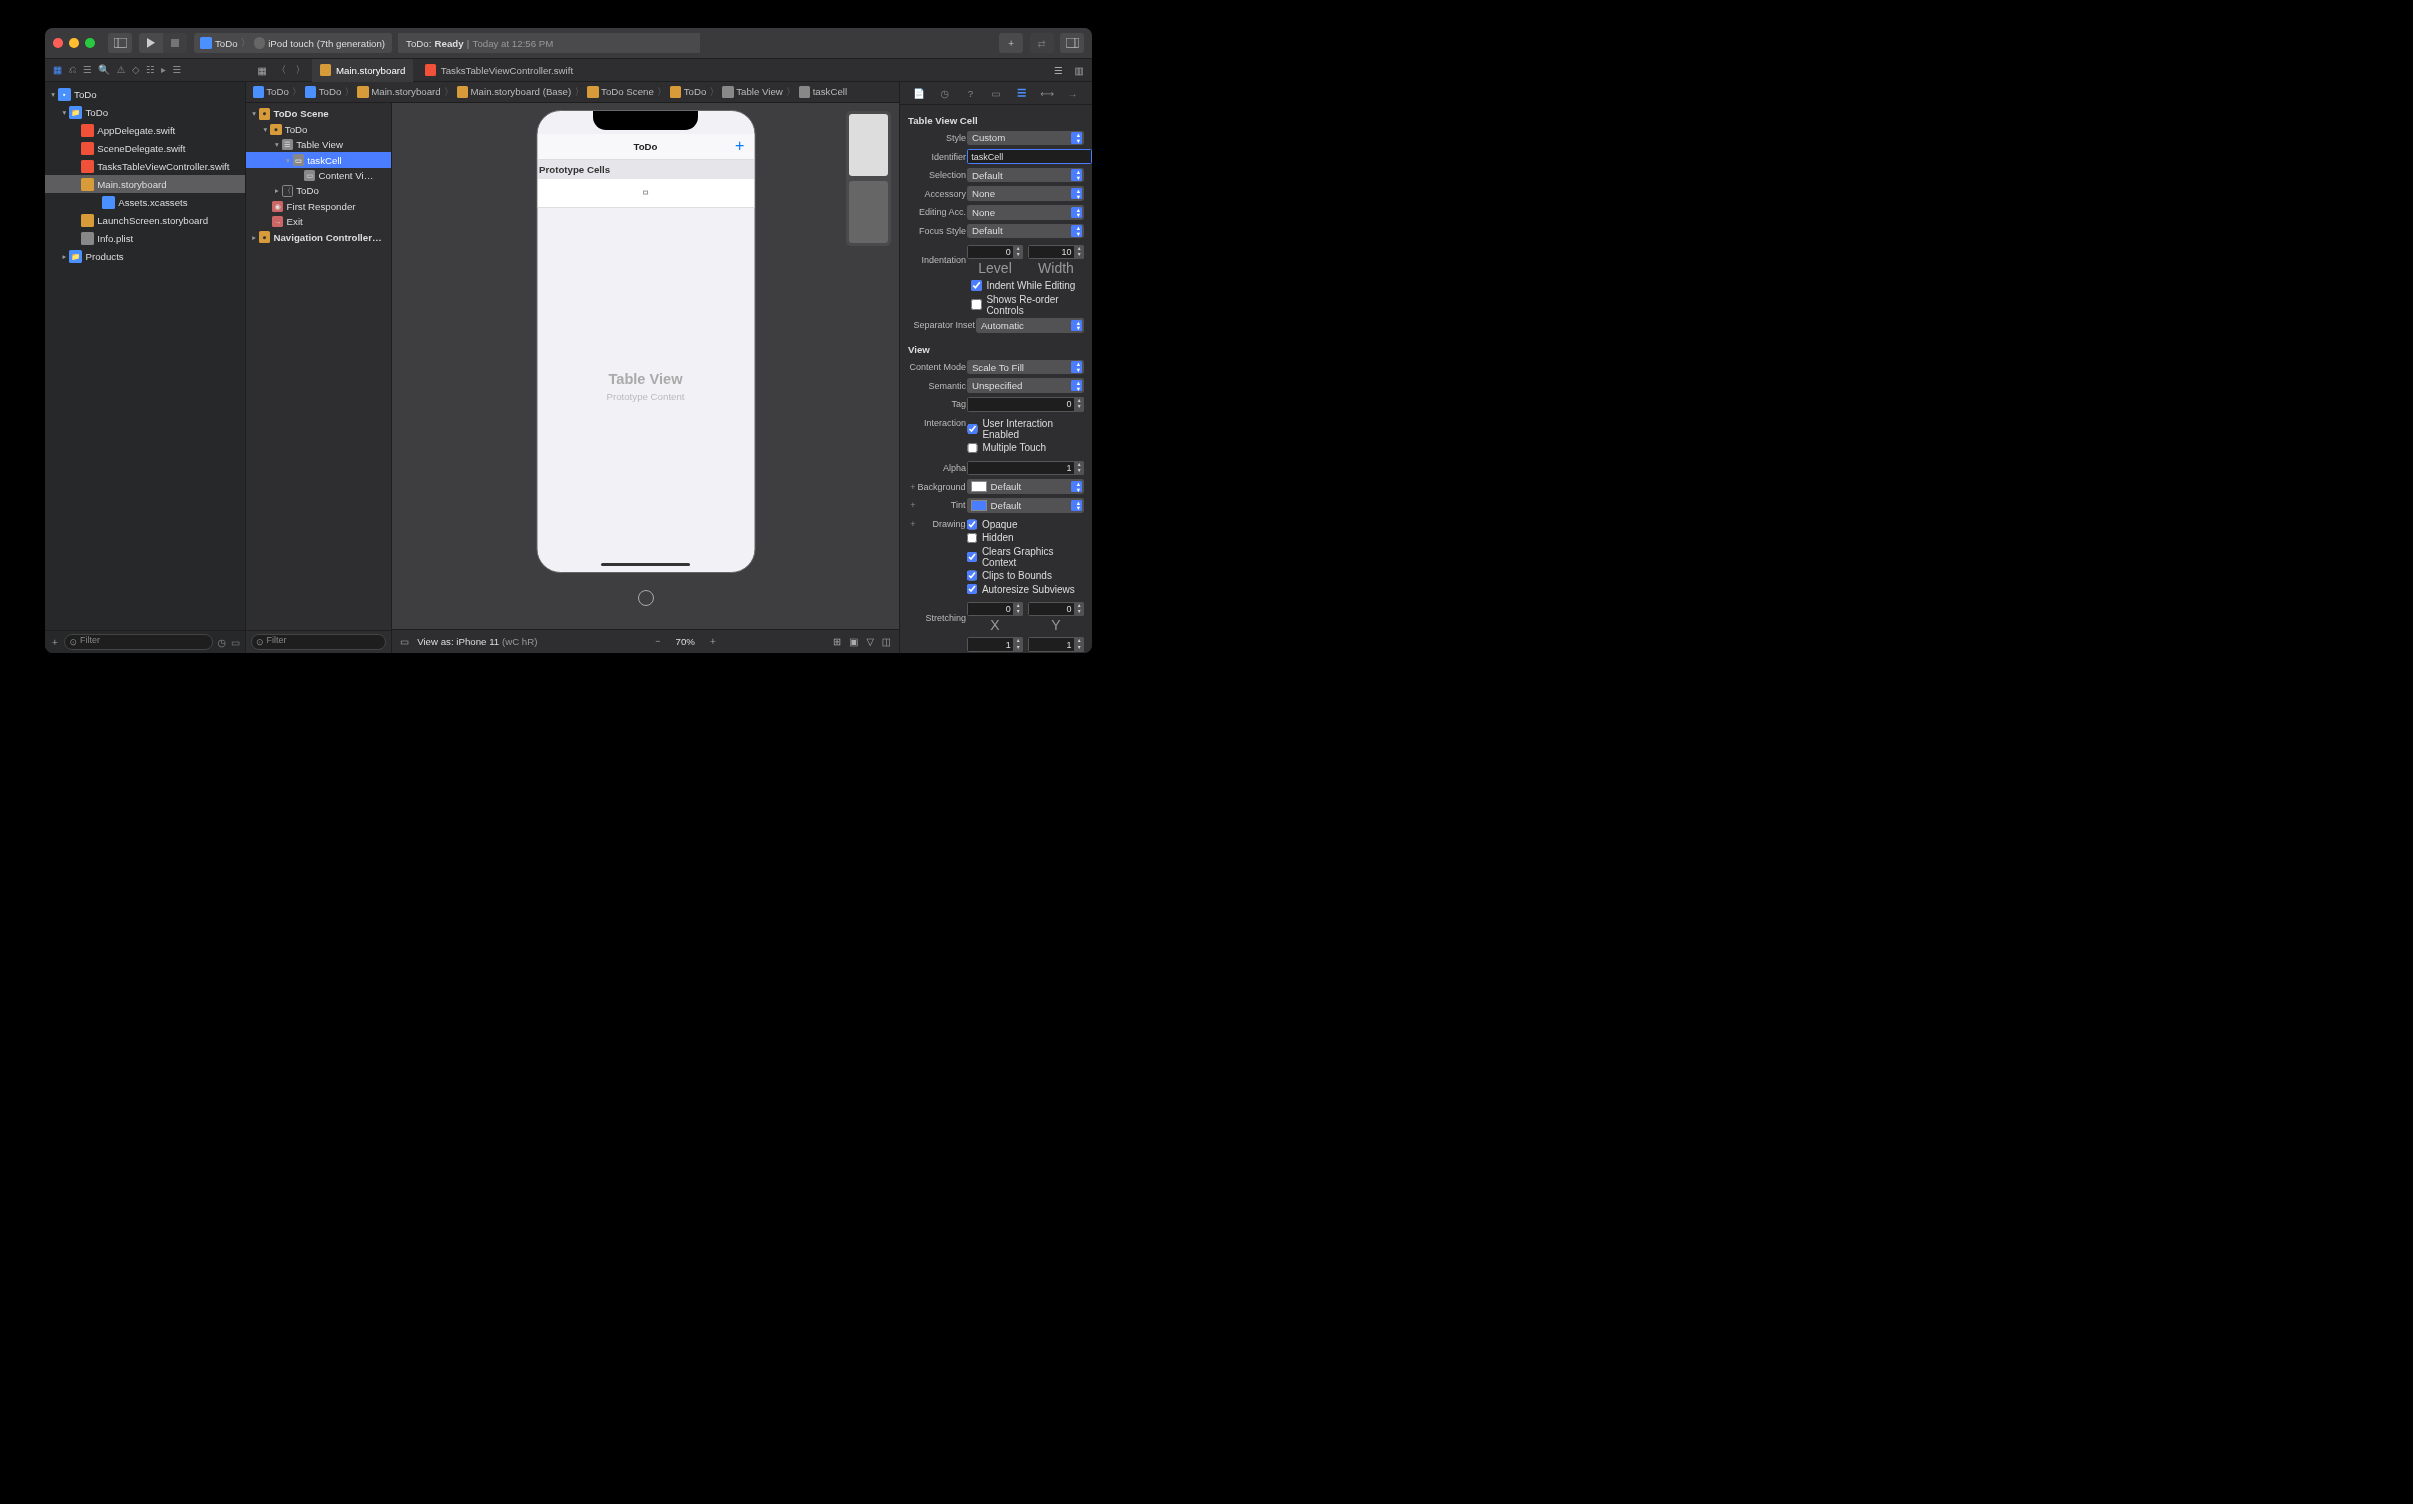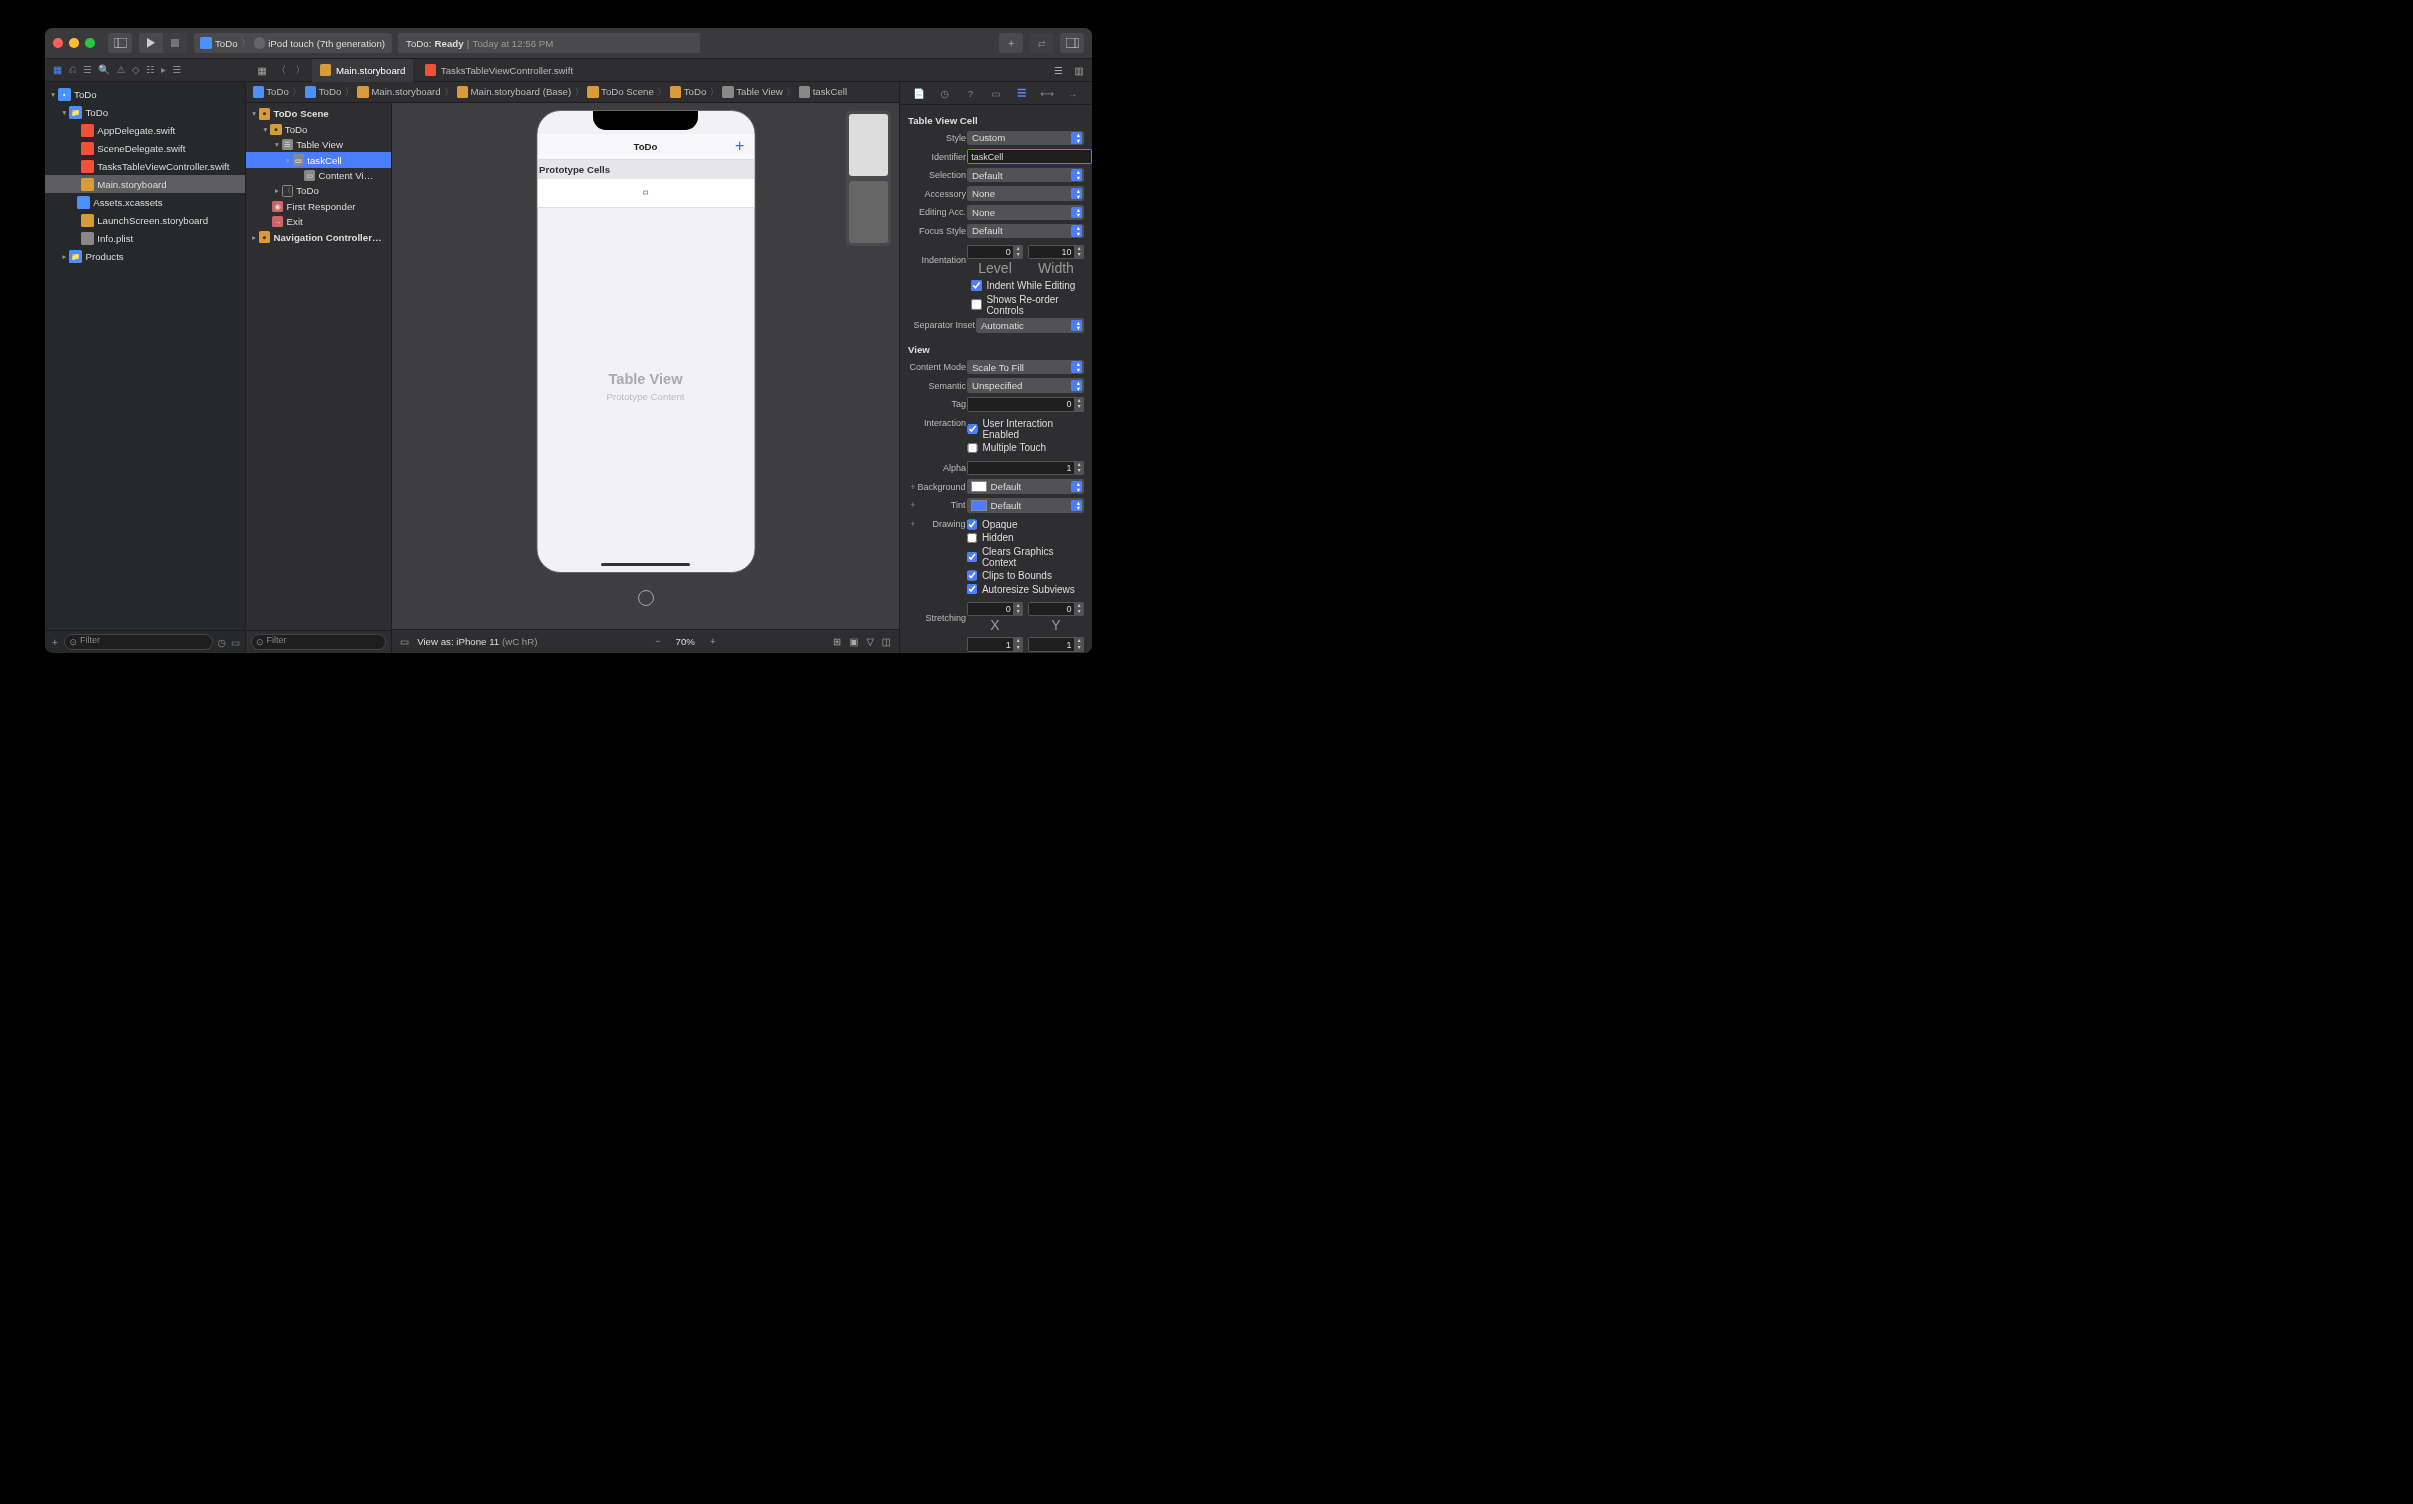--- a/index.html
+++ b/index.html
@@ -221,21 +221,21 @@
             <span>SceneDelegate.swift</span>
           </div>
         <div class="tree-row" style="padding-left:36px">
             <span class="fico swift"></span>
             <span>TasksTableViewController.swift</span>
           </div>
         <div class="tree-row sel" style="padding-left:36px">
             <span class="fico ib"></span>
             <span>Main.storyboard</span>
           </div>
-        <div class="tree-row" style="padding-left:32px">
+        <div class="tree-row" style="padding-left:57px">
             <span class="fico assets"></span>
             <span>Assets.xcassets</span>
           </div>
         <div class="tree-row" style="padding-left:36px">
             <span class="fico ib"></span>
             <span>LaunchScreen.storyboard</span>
           </div>
         <div class="tree-row" style="padding-left:36px">
             <span class="fico plist"></span>
             <span>Info.plist</span>

